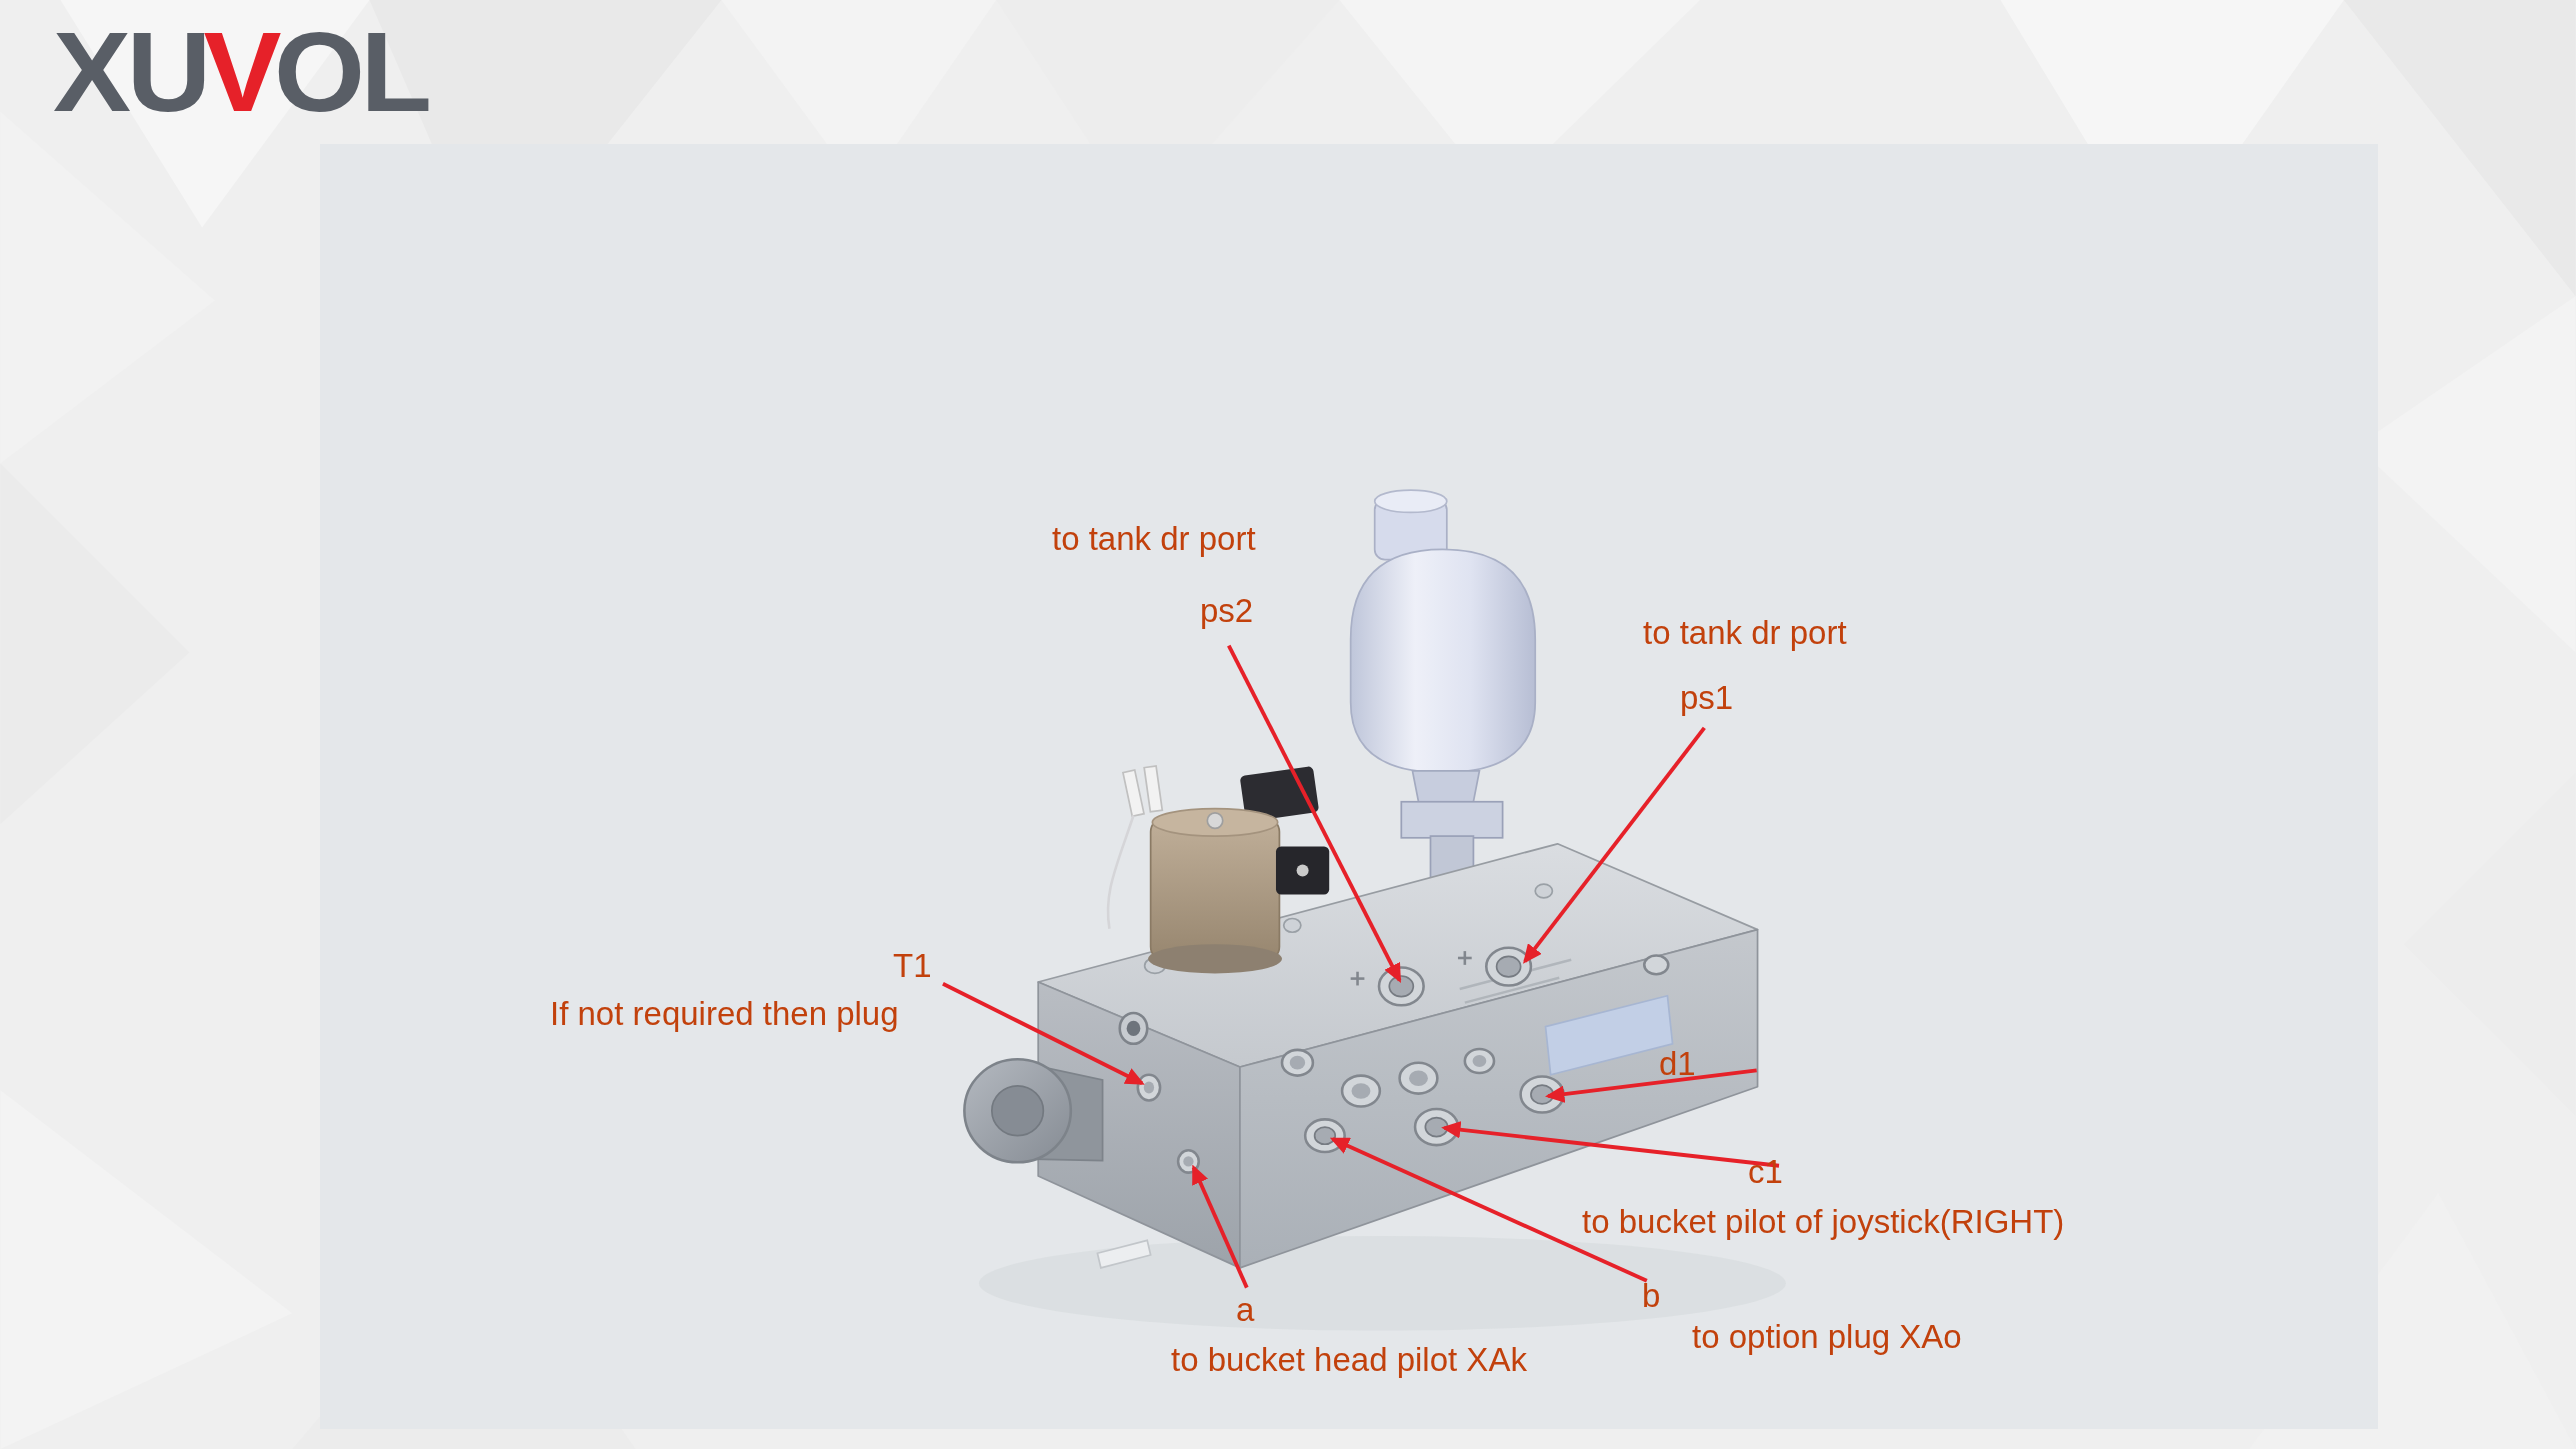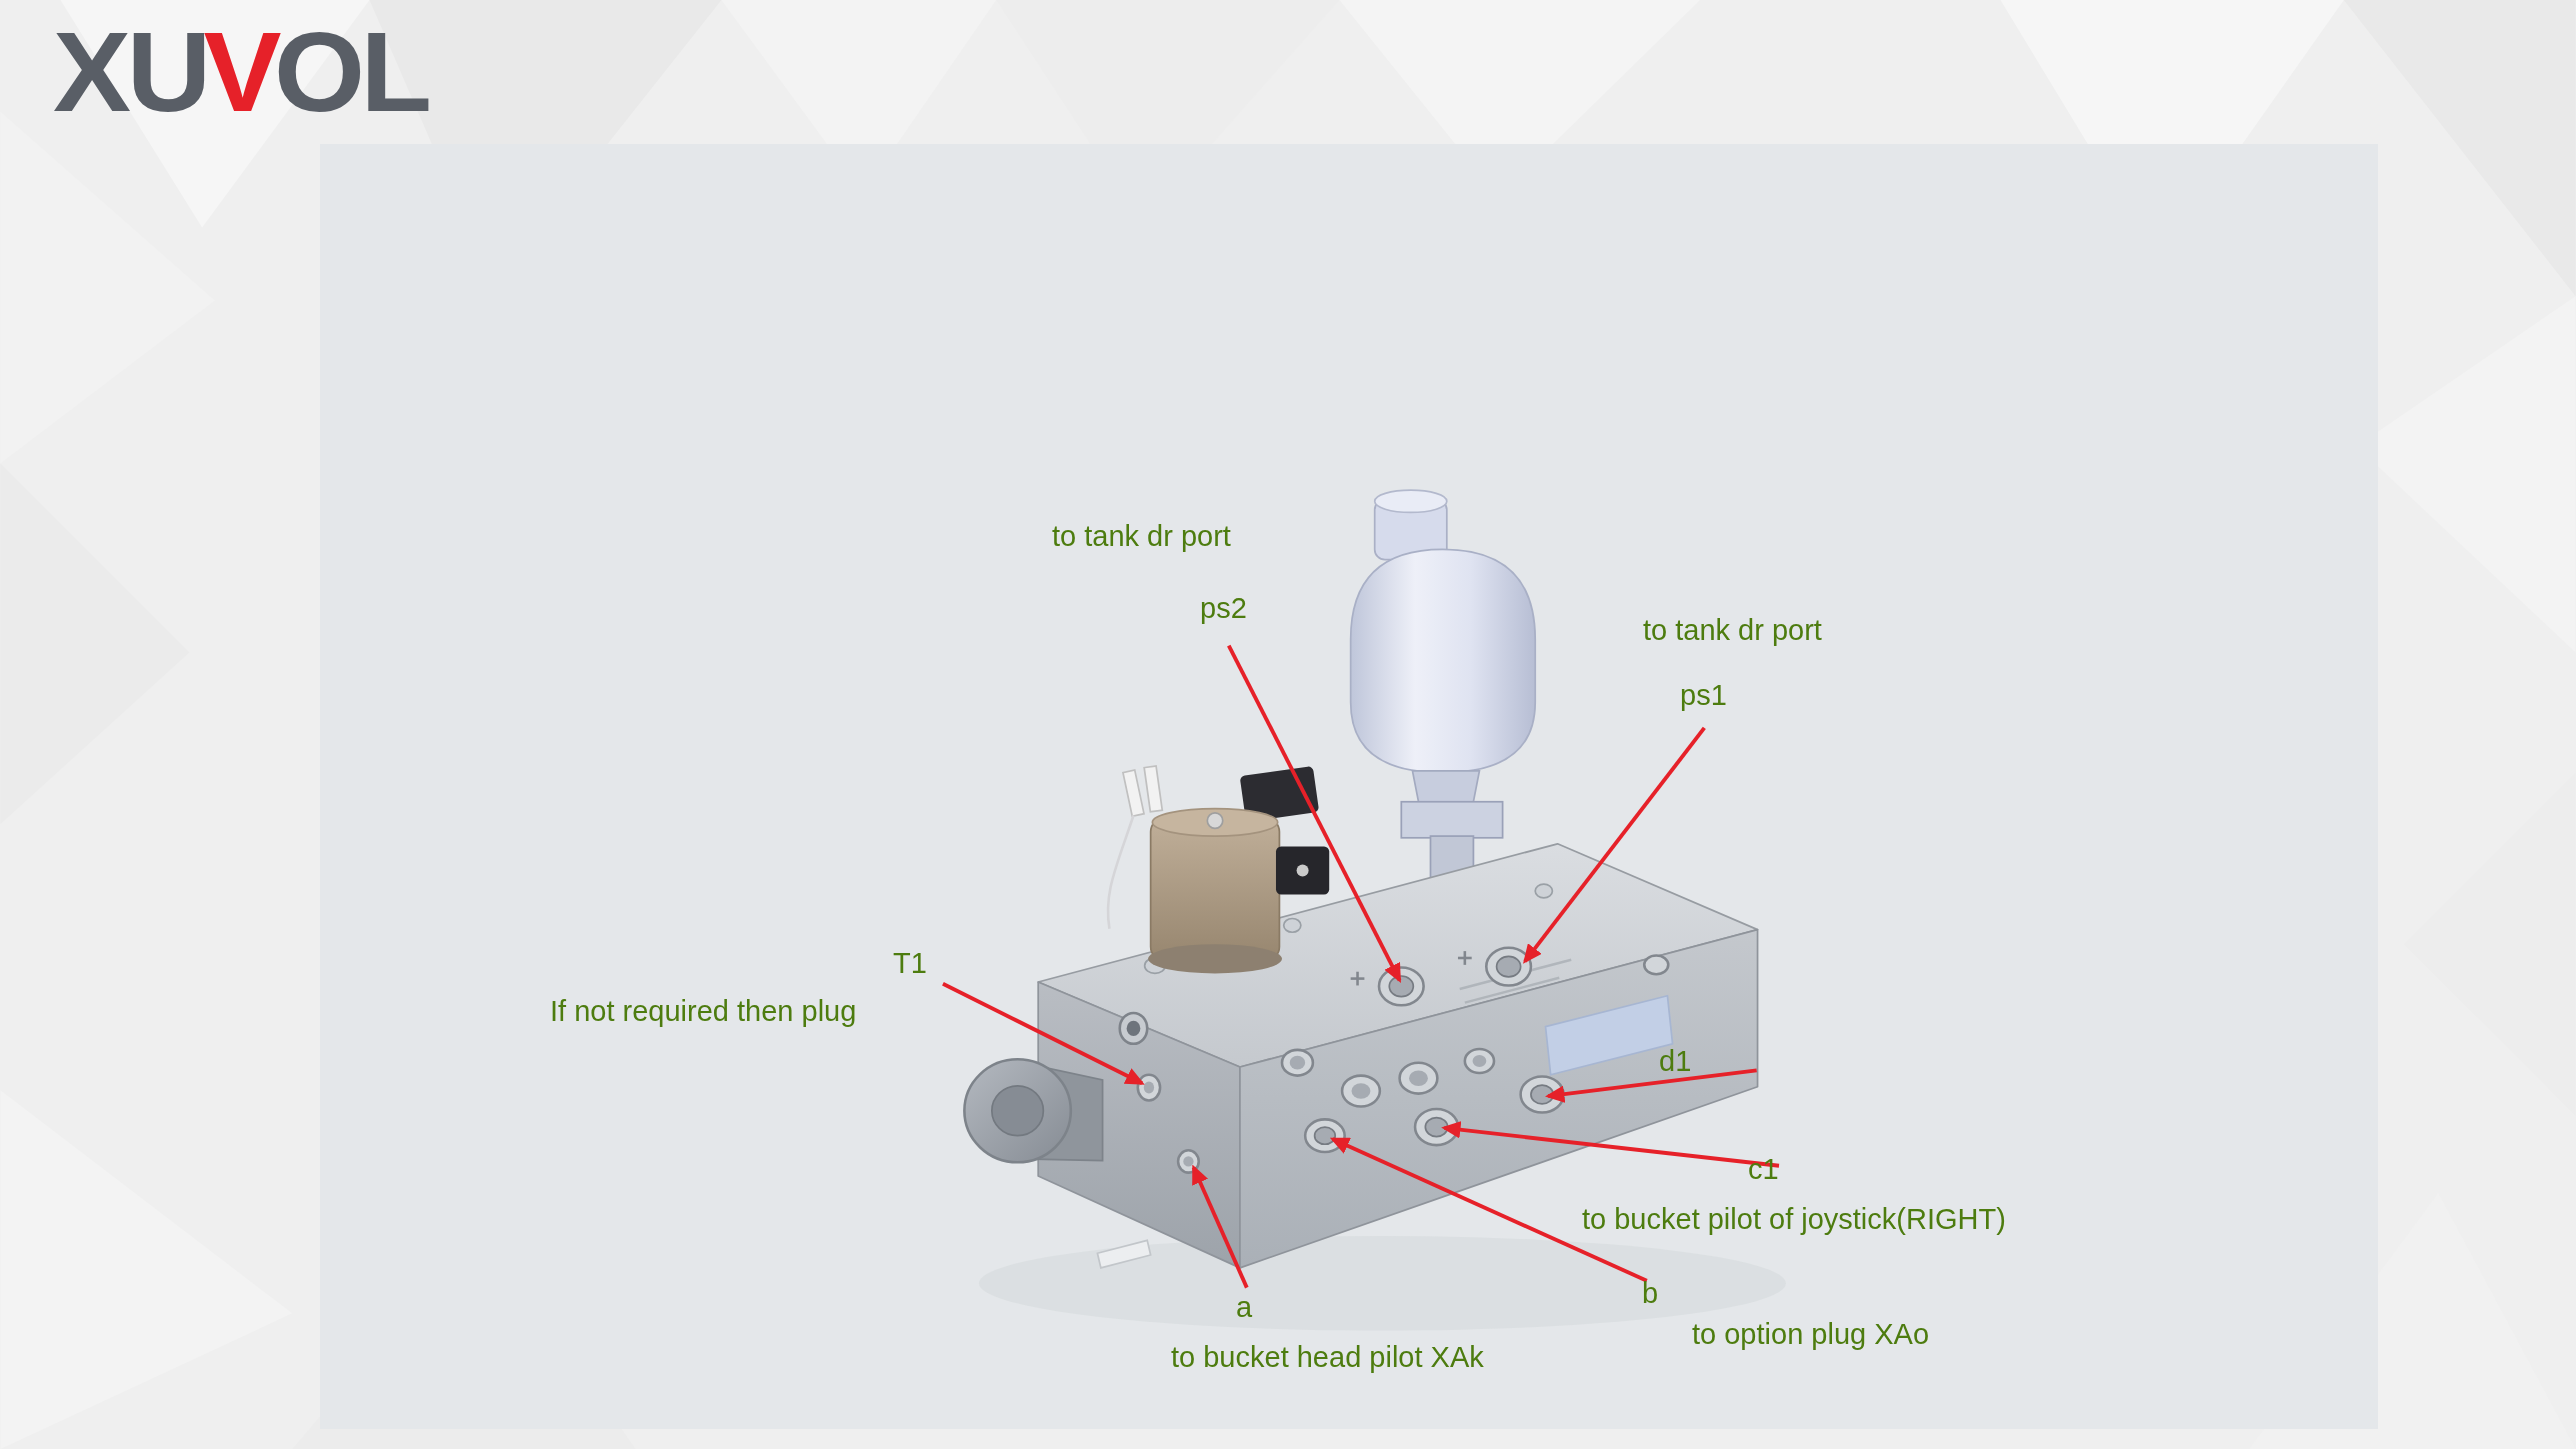--- a/index.html
+++ b/index.html
@@ -17,22 +17,22 @@
   }
   .logo{
     position:absolute;left:53px;top:15.5px;z-index:3;
     font-size:117px;font-weight:800;letter-spacing:-4.3px;
     color:#595e66;line-height:1;transform:scaleY(0.96);
     transform-origin:left top;
   }
   .logo .accent{color:#e62129;margin:0 -3.4px;}
   .scene{position:absolute;left:0;top:0;z-index:2;}
   .callout{
-    position:absolute;z-index:4;color:#4d7c0f;
-    font-size:29px;line-height:1.2;white-space:nowrap;
+    position:absolute;z-index:4;color:#c2410c;
+    font-size:33px;line-height:1.2;white-space:nowrap;
   }
 </style>
 </head>
 <body>
 
 <div class="page">
 
   <svg class="bg-svg" width="2576" height="1449" viewBox="0 0 3000 1688">
     <polygon points="70,0 430,0 235,265" fill="#f6f6f6"></polygon>
     <polygon points="430,0 840,0 575,335" fill="#e9e9e9"></polygon>

